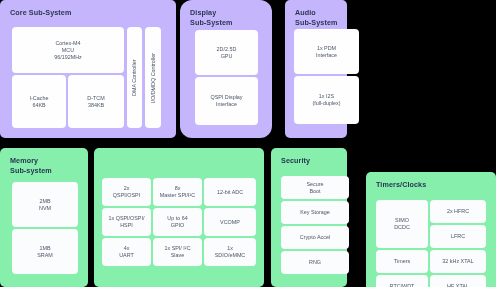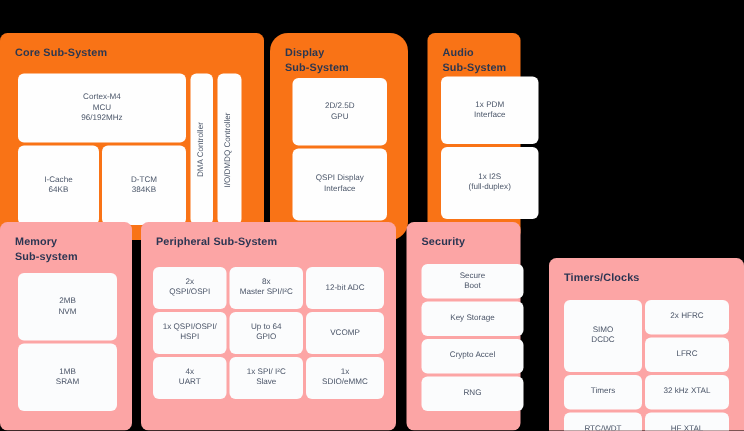--- a/index.html
+++ b/index.html
@@ -6,22 +6,22 @@
   body{
     width:496px;height:287px;overflow:hidden;
     font-family:"Liberation Sans", sans-serif;
     color:#2f3b52;
     -webkit-font-smoothing:antialiased;
   }
   #diagram{position:relative;width:496px;height:287px;background:#000;}
 
   
   .panel{position:absolute;border-radius:5px;box-sizing:border-box;}
-  .panel.top{background:#f97316;margin-top:22px;}
-  .panel.bottom{background:#fca5a5;}
+  .panel.top{background:#c4b5fd;}
+  .panel.bottom{background:#86efac;}
 
   .panel-title{
     position:absolute;left:10px;top:8px;
     font-size:7.2px;font-weight:bold;letter-spacing:.1px;
     line-height:9.5px;color:#2c3750;white-space:pre-line;
   }
   .panel.bottom .panel-title{color:#2b3552;}
 
   
   .blk{
@@ -133,21 +133,20 @@
   <div class="panel bottom" id="panel-memory">
     <div class="panel-title">Memory
 Sub-system</div>
     <div class="blk" id="blk-nvm">2MB
 NVM</div>
     <div class="blk" id="blk-sram">1MB
 SRAM</div>
   </div>
 
   <div class="panel bottom pgrid" id="panel-periph">
-    <div class="panel-title">Peripheral Sub-System</div>
     <div class="blk" id="p00">2x
 QSPI/OSPI</div>
     <div class="blk" id="p01">8x
 Master SPI/I²C</div>
     <div class="blk" id="p02">12-bit ADC</div>
     <div class="blk" id="p10">1x QSPI/OSPI/
 HSPI</div>
     <div class="blk" id="p11">Up to 64
 GPIO</div>
     <div class="blk" id="p12">VCOMP</div>

